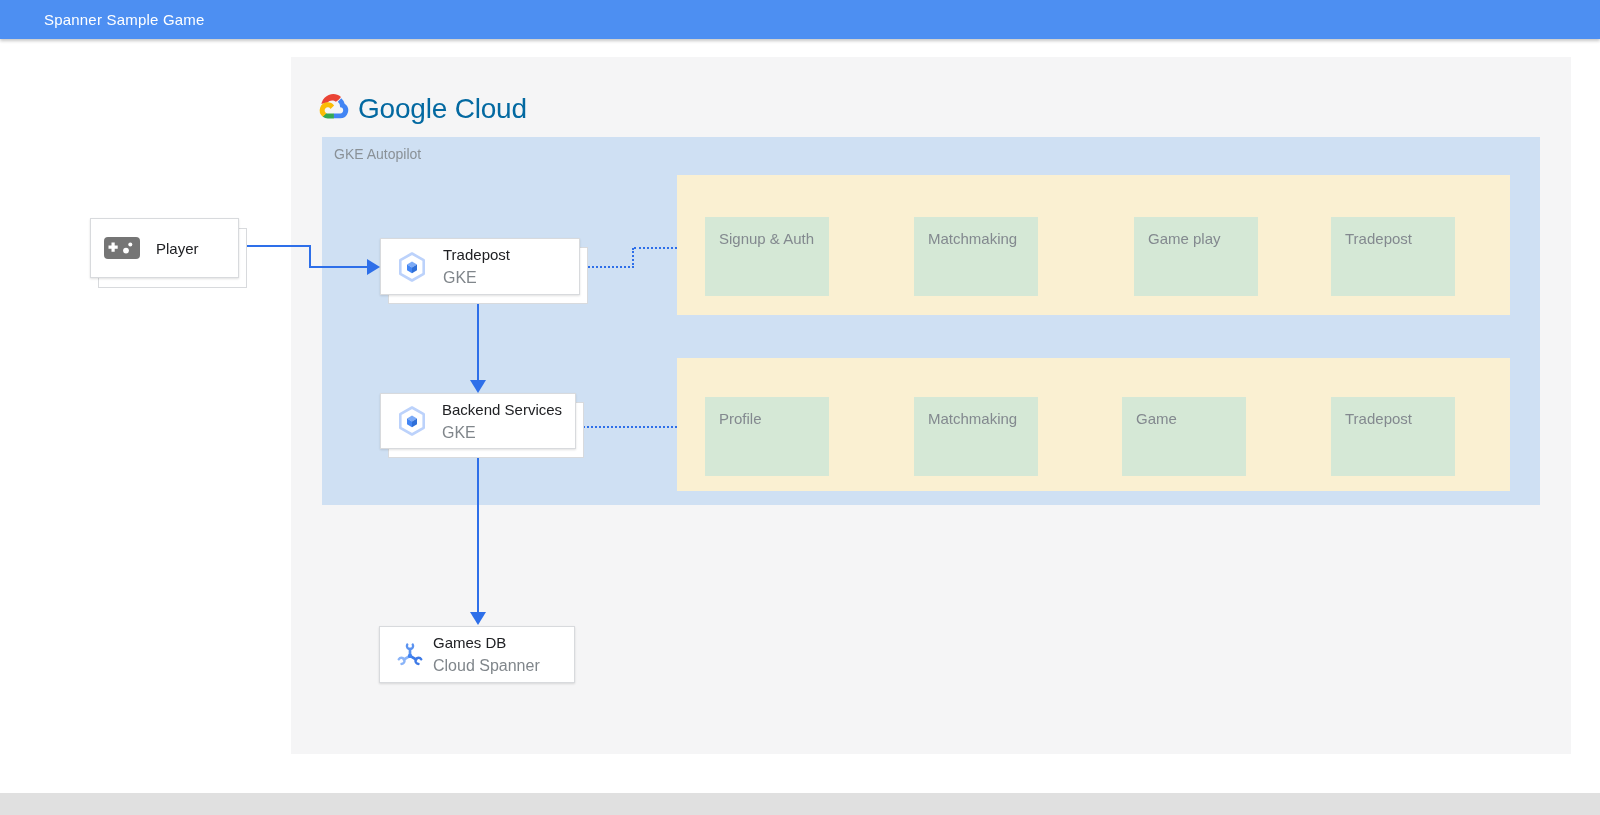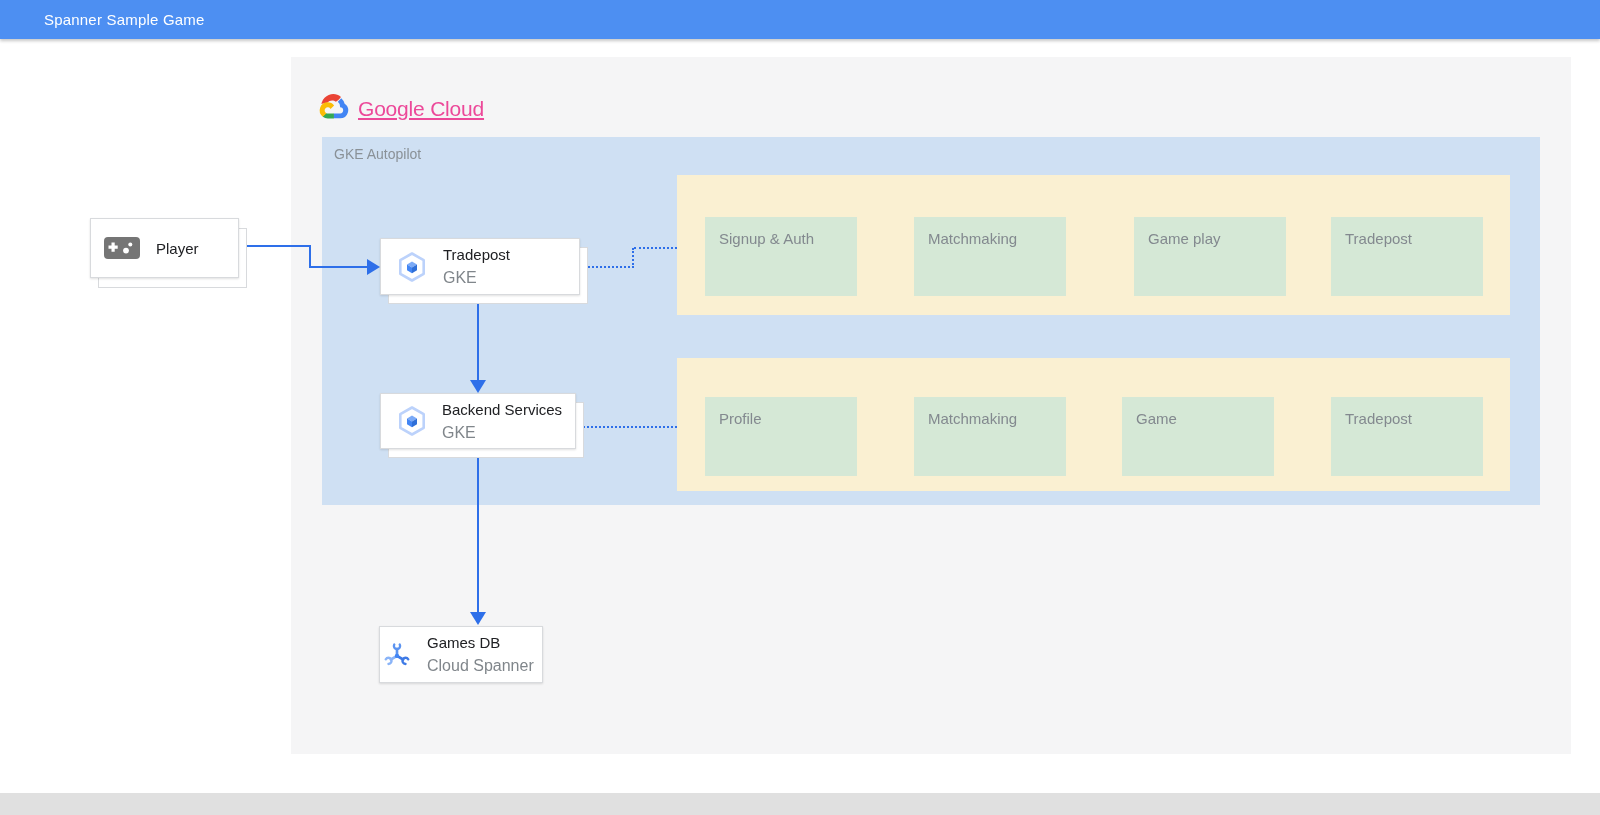--- a/index.html
+++ b/index.html
@@ -13,47 +13,47 @@
     background:#4d8ff2;box-shadow:0 2px 3px rgba(0,0,0,.22);z-index:10;
     display:flex;align-items:center;
   }
   .app-title{color:#ffffff;font-size:15px;font-weight:500;margin-left:44px;letter-spacing:.2px;text-align:right;}
 
   
   .diagram-bg{position:absolute;left:291px;top:57px;width:1280px;height:697px;background:#f5f5f6;}
 
   
   .gc-logo{position:absolute;left:318px;top:92px;height:34px;display:flex;align-items:center;gap:9px;z-index:3;}
-  .gc-wordmark{font-size:21px;color:#ec4899;letter-spacing:-.2px;text-decoration:underline;}
+  .gc-wordmark{font-size:28px;color:#0369a1;letter-spacing:-.2px;}
 
   
   .gke-container{position:absolute;left:322px;top:137px;width:1218px;height:368px;background:#cfe0f3;z-index:1;}
   .gke-label{position:absolute;left:12px;top:9px;font-size:14px;color:#8a9197;}
   .panel-yellow{position:absolute;background:#faf0d2;z-index:2;}
   .panel-row1{left:677px;top:175px;width:833px;height:140px;}
   .panel-row2{left:677px;top:358px;width:833px;height:133px;}
-  .svc-box{position:absolute;width:152px;height:79px;background:#d5e8d6;z-index:3;
+  .svc-box{position:absolute;width:124px;height:79px;background:#d5e8d6;z-index:3;
            font-size:15px;color:#83898f;padding:13px 0 0 14px;box-sizing:border-box;}
 
   
   .card,.card-back{position:absolute;background:#ffffff;border:1px solid #d8dadd;box-sizing:border-box;}
   .card{z-index:6;box-shadow:0 1px 2px rgba(0,0,0,.12);display:flex;align-items:center;}
   .card-back{z-index:5;}
   .card .icon-wrap{flex:0 0 auto;display:flex;align-items:center;justify-content:center;}
   .card .txt{display:flex;flex-direction:column;justify-content:center;}
   .card .title{font-size:15px;color:#202124;}
   .card .sub{font-size:16px;color:#80868b;margin-top:6px;}
 
   .player-card{left:90px;top:218px;width:149px;height:60px;padding-left:12px;gap:15px;}
   .player-back{left:98px;top:228px;width:149px;height:60px;}
   .workloads-card{left:380px;top:238px;width:200px;height:57px;padding-left:13px;gap:13px;}
   .workloads-back{left:388px;top:247px;width:200px;height:57px;}
   .backend-card{left:380px;top:393px;width:196px;height:56px;padding-left:13px;gap:12px;}
   .backend-back{left:388px;top:402px;width:196px;height:56px;}
-  .gamesdb-card{left:379px;top:626px;width:164px;height:57px;gap:13px;}
+  .gamesdb-card{left:379px;top:626px;width:196px;height:57px;padding-left:13px;gap:6px;}
 
   
   .seg{position:absolute;background:#2e6fe9;z-index:4;}
   .dot-h{position:absolute;border-top:2px dotted #2e6fe9;z-index:4;height:0;}
   .dot-v{position:absolute;border-left:2px dotted #2e6fe9;z-index:4;width:0;}
   .arrow-right{position:absolute;width:0;height:0;z-index:4;
     border-top:8px solid transparent;border-bottom:8px solid transparent;border-left:13px solid #2e6fe9;}
   .arrow-down{position:absolute;width:0;height:0;z-index:4;
     border-left:8px solid transparent;border-right:8px solid transparent;border-top:13px solid #2e6fe9;}
 

